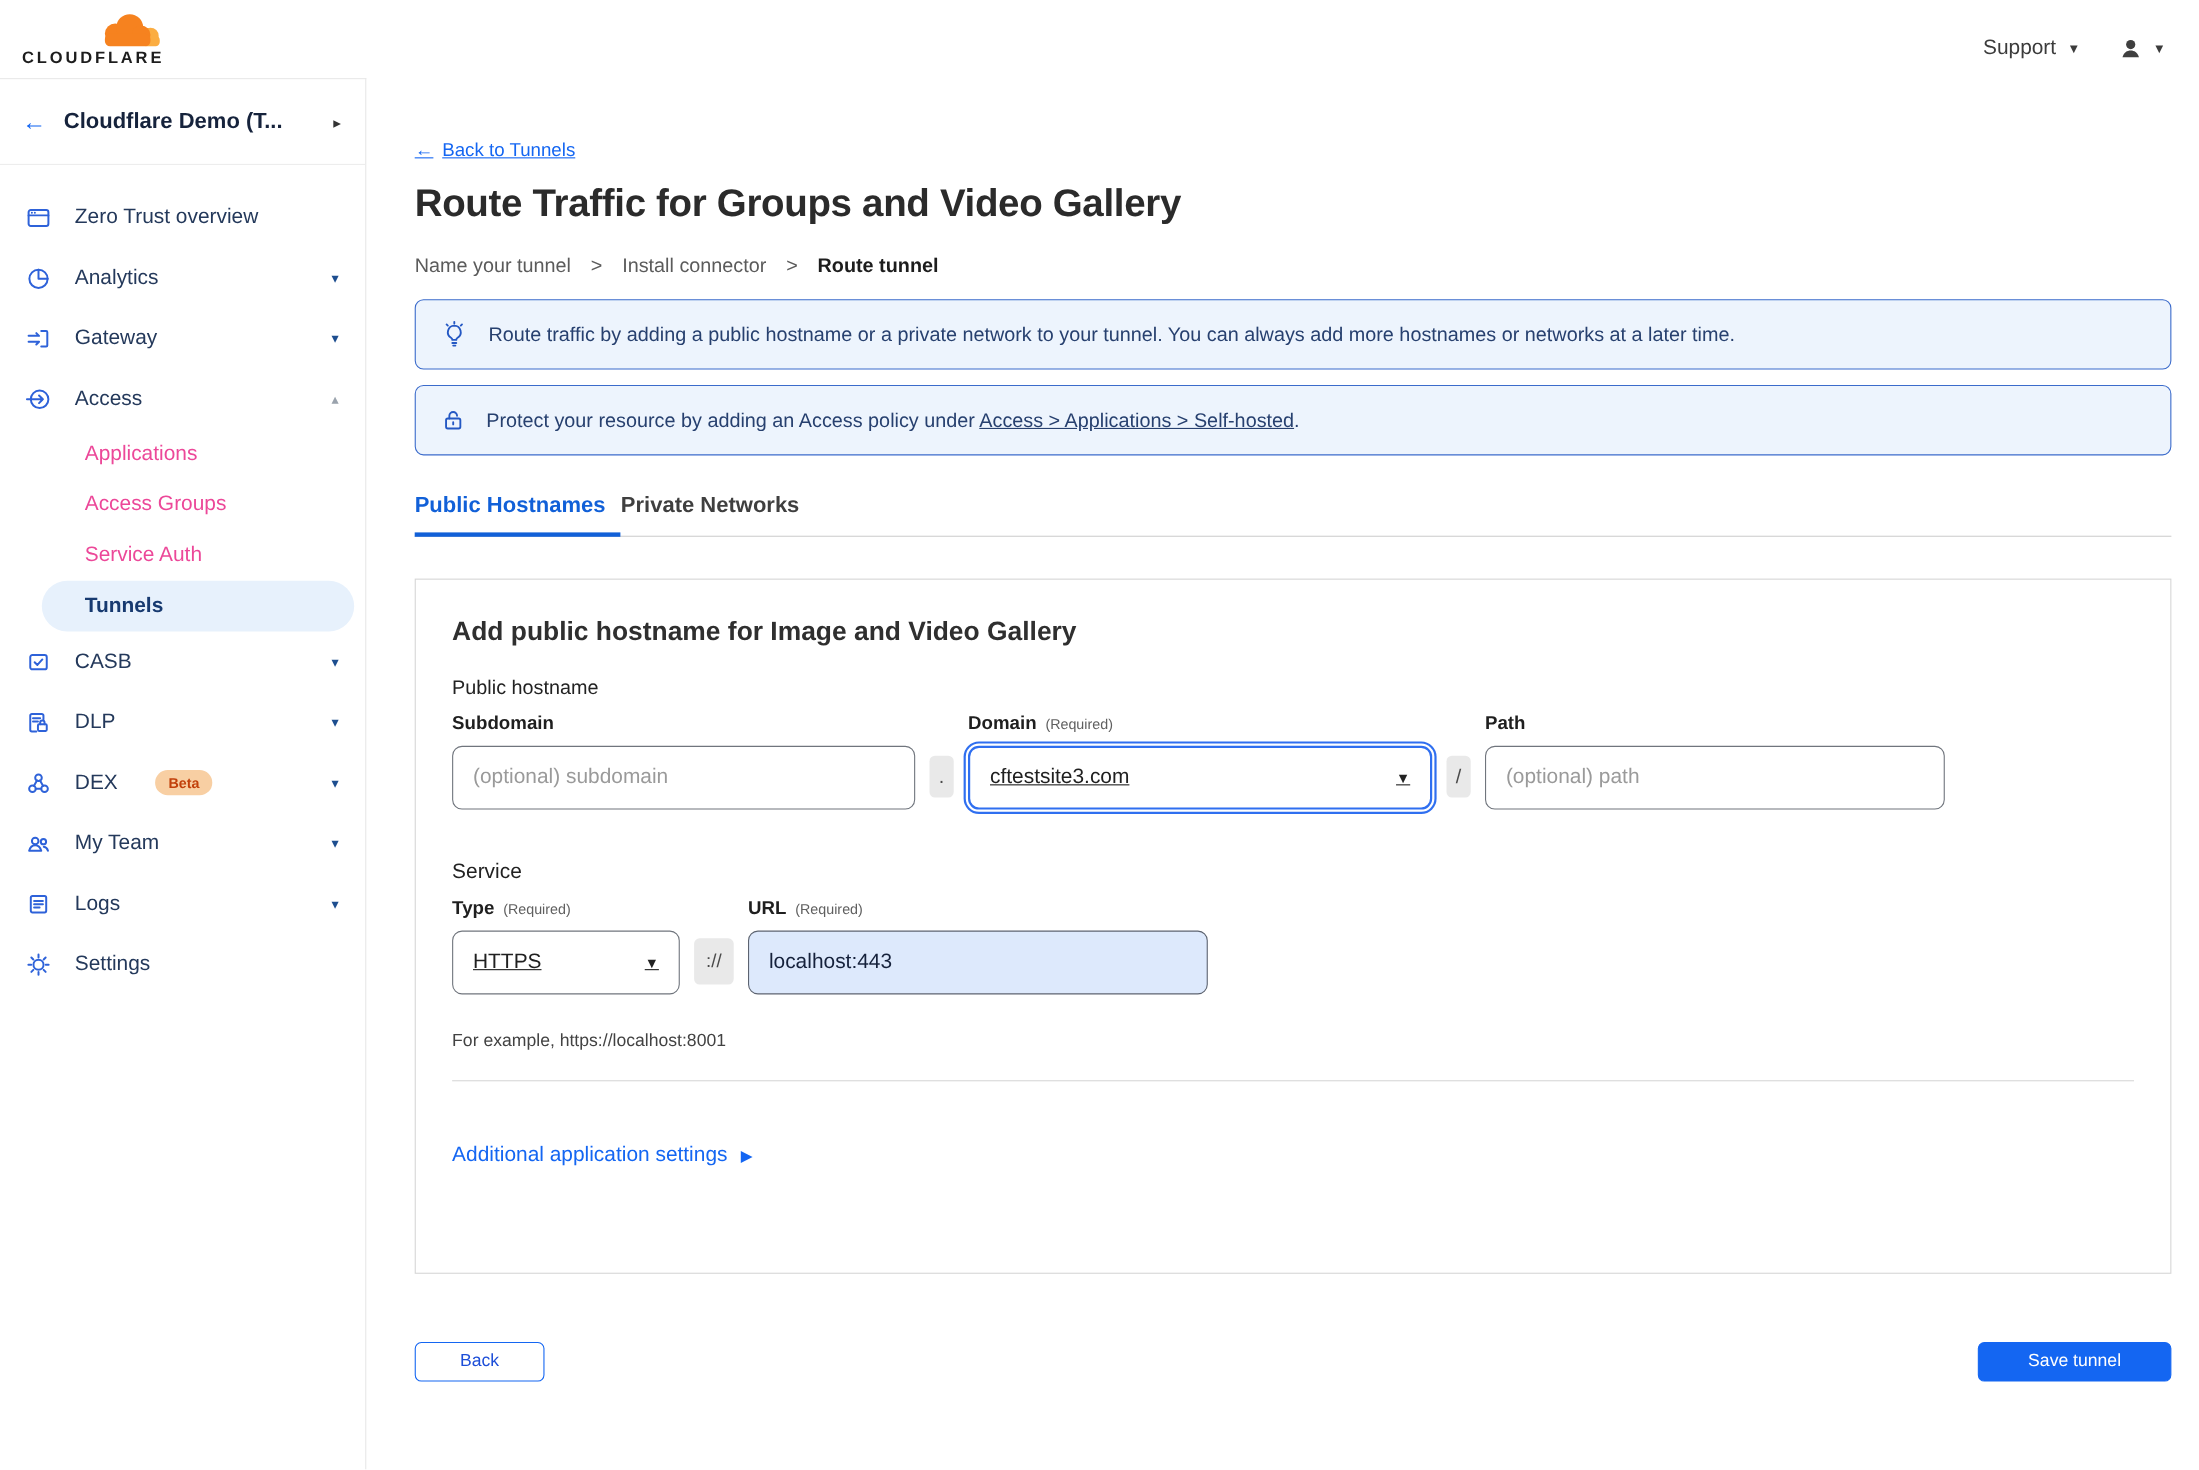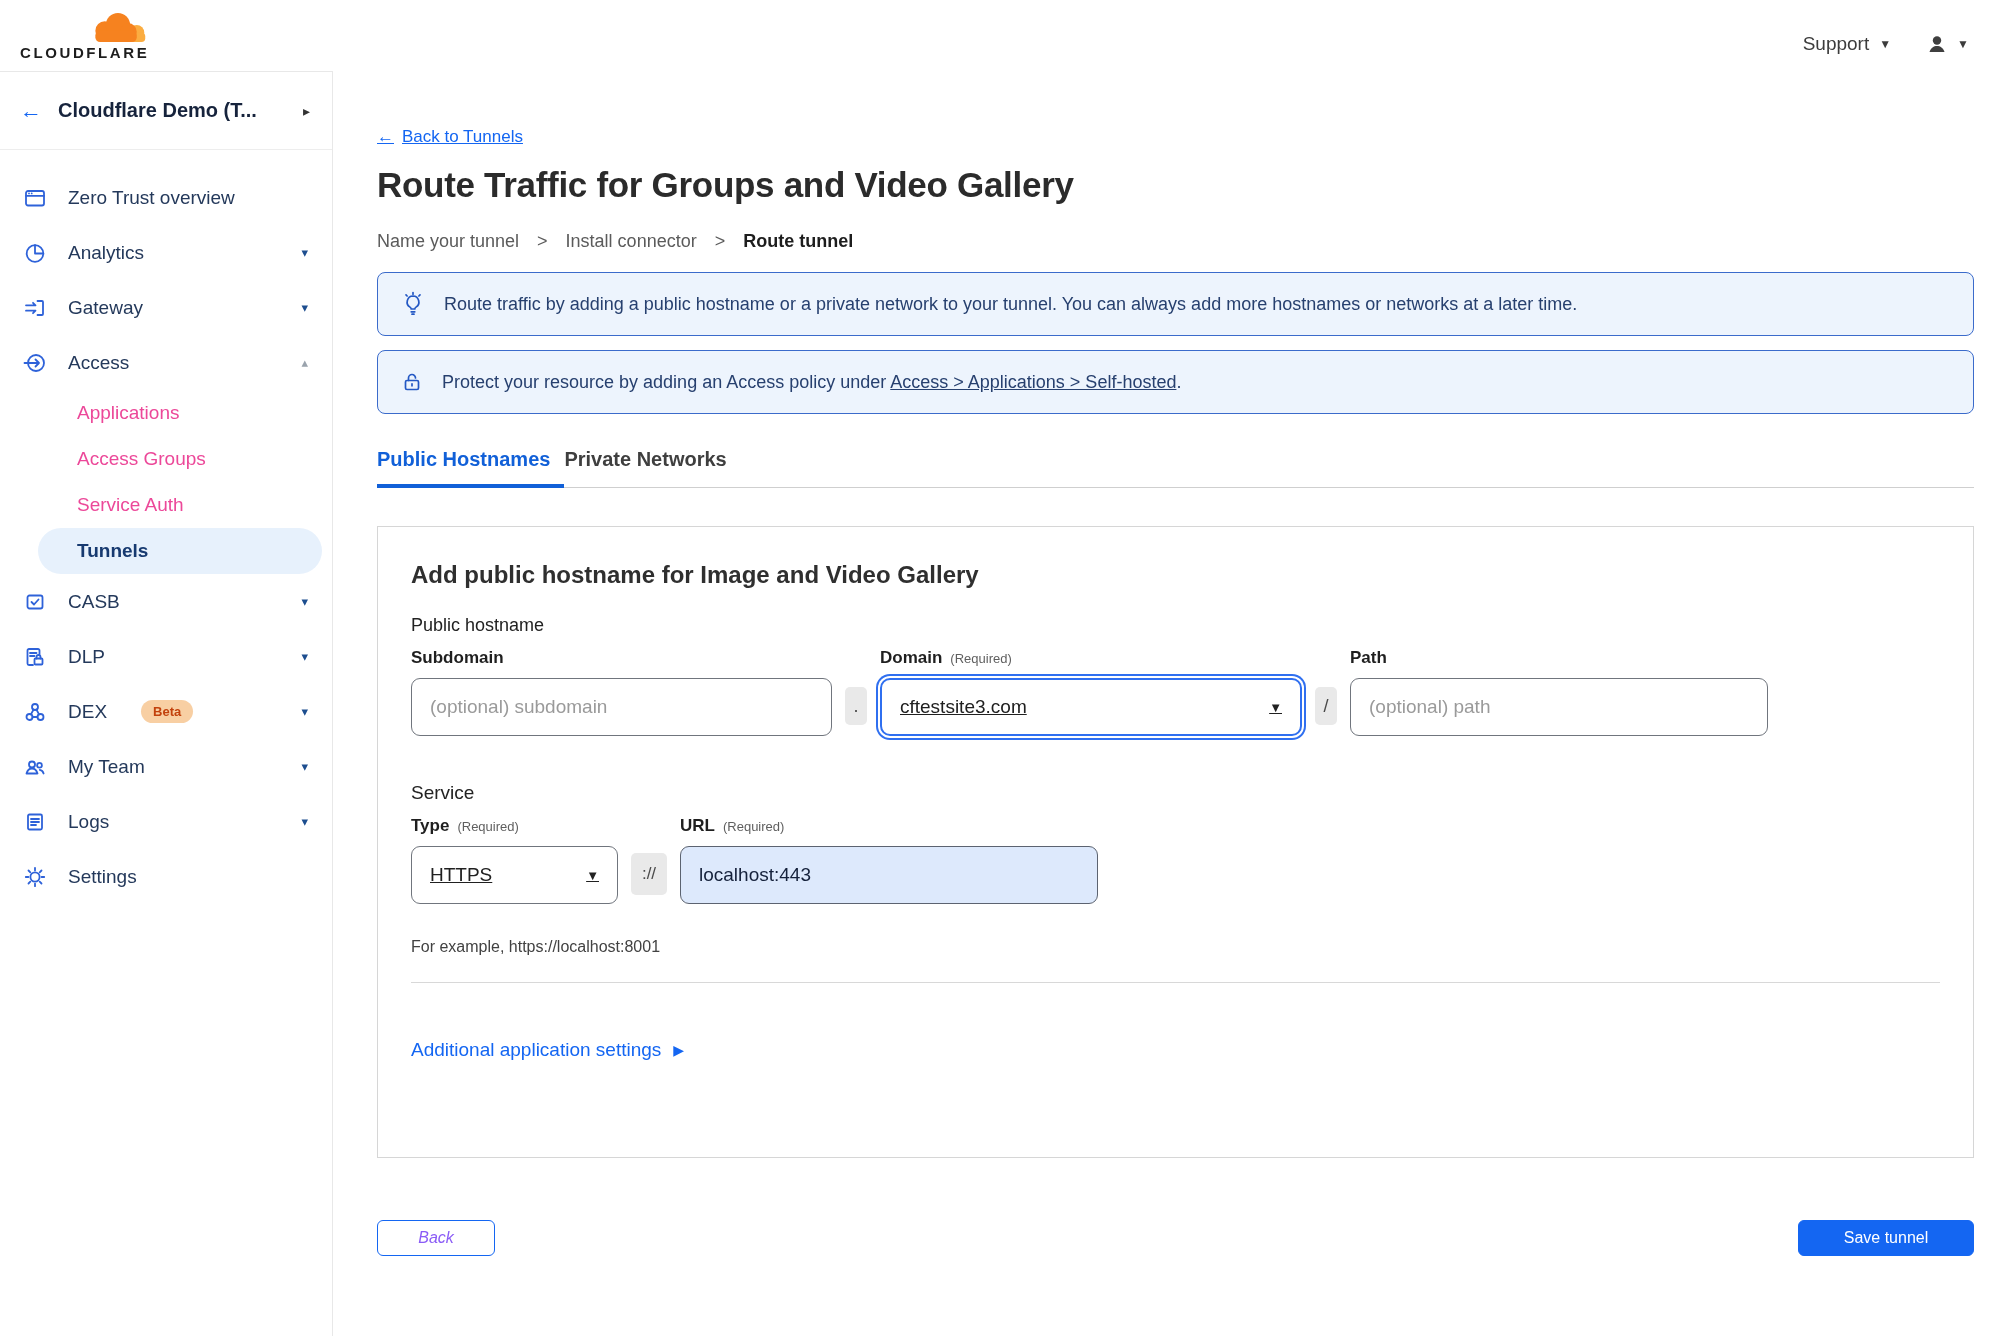--- a/index.html
+++ b/index.html
@@ -90,21 +90,21 @@
   .url-filled { background:#DDE9FC; border-color:#5c6370; color:#15213b; }
   .example { margin-top:34px; font-size:16px; color:#424242; }
   .divider { margin-top:26px; border-top:1px solid #d8d8d8; }
   .add-settings { margin-top:56px; display:inline-flex; align-items:center; gap:12px;
     color:#1466F2; font-size:19px; cursor:pointer; }
   .add-settings .play { font-size:14px; }
 
   
   .footer-row { margin-top:62px; display:flex; justify-content:space-between; align-items:center; }
   .btn { height:36px; border-radius:6px; font-size:16px; font-family:"Liberation Sans", sans-serif; cursor:pointer; }
-  .btn-back { width:118px; background:#fff; border:1.5px solid #1466F2; color:#8b5cf6;font-style:italic; }
+  .btn-back { width:118px; background:#fff; border:1.5px solid #1466F2; color:#1d4ed8; }
   .btn-save { width:176px; background:#1466F2; border:1px solid #1466F2; color:#fff; }
 
   svg.line { stroke:#2E62D9; fill:none; stroke-width:1.8; stroke-linecap:round; stroke-linejoin:round; }
   svg.line-banner { stroke:#2458C4; fill:none; stroke-width:1.7; stroke-linecap:round; stroke-linejoin:round; }
 </style>
 </head>
 <body>
 
 <div class="topbar">
   <div class="logo">

